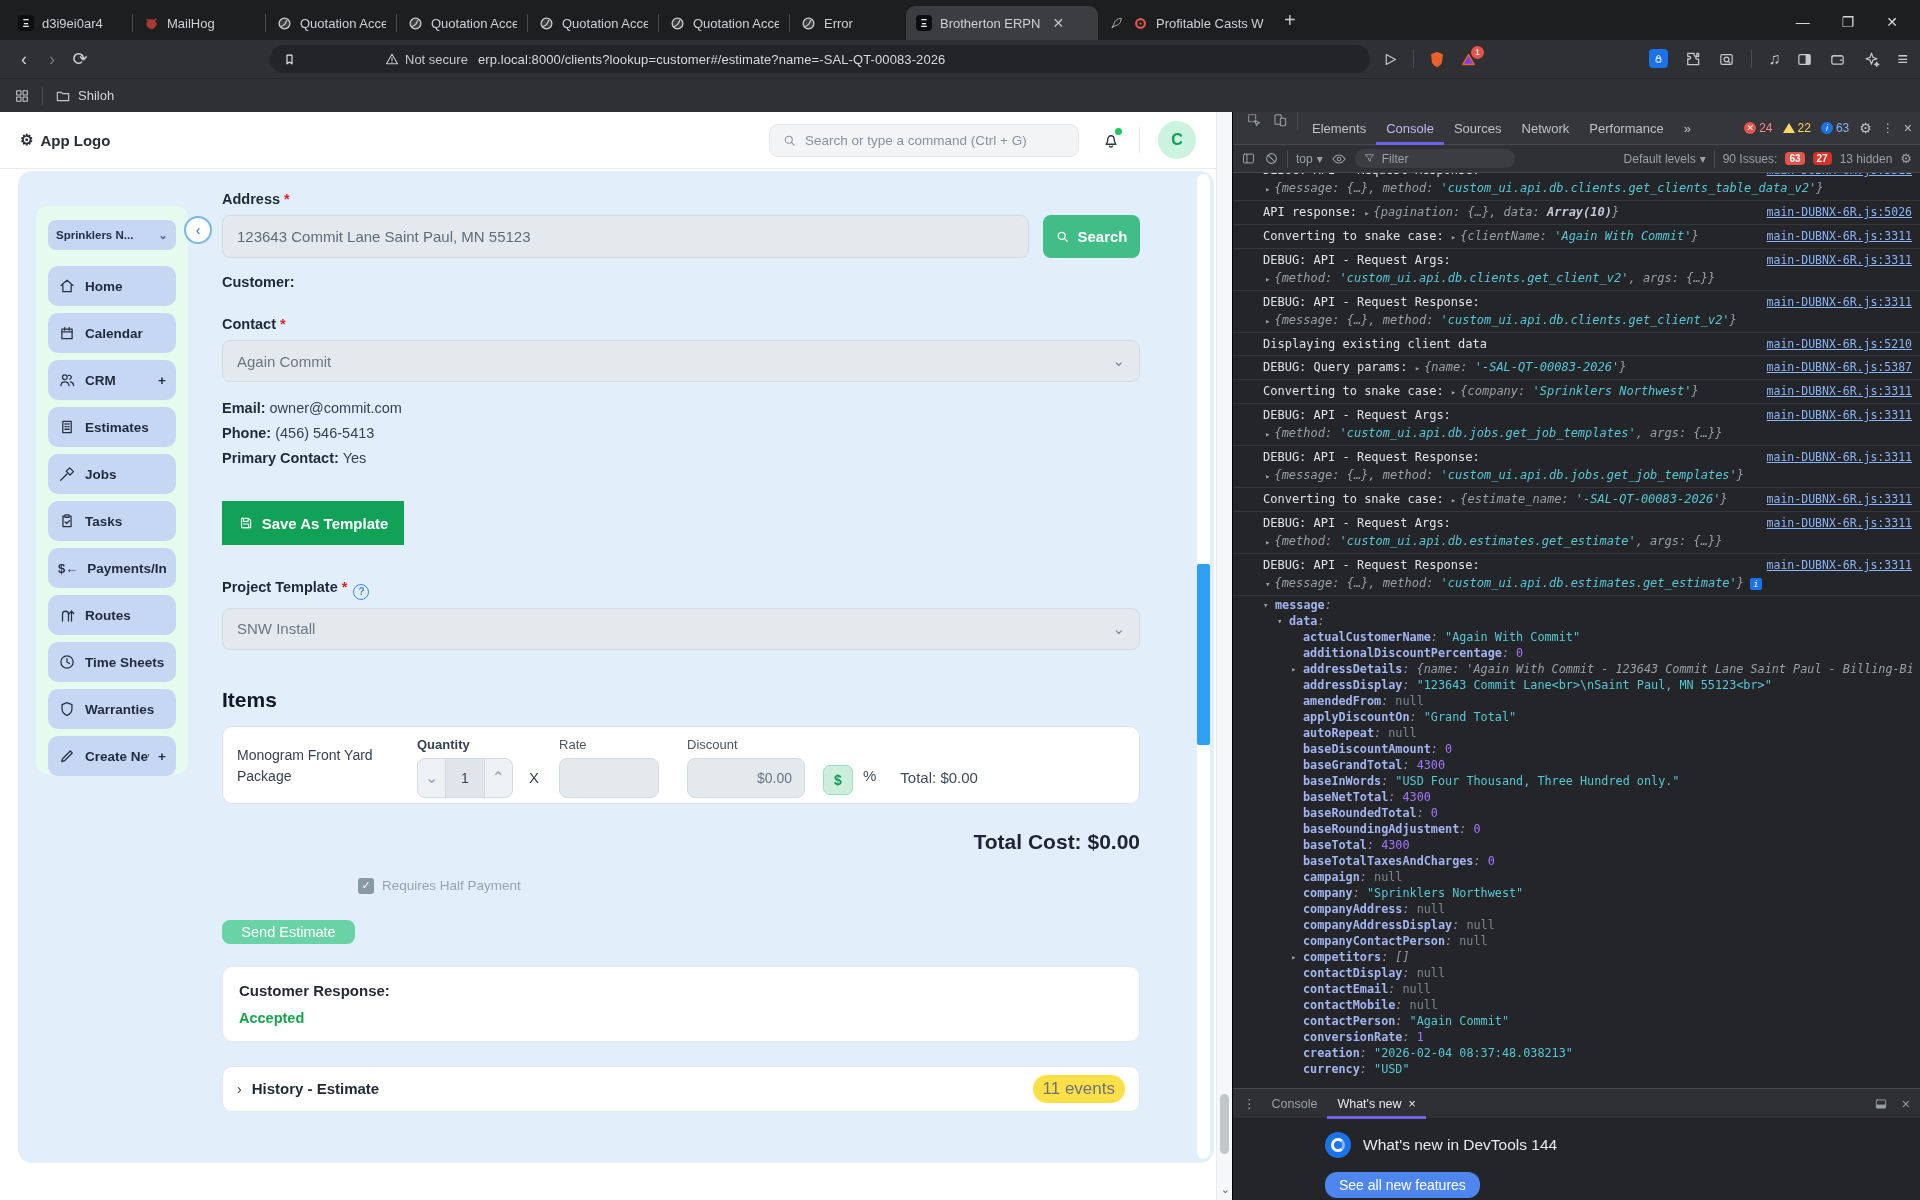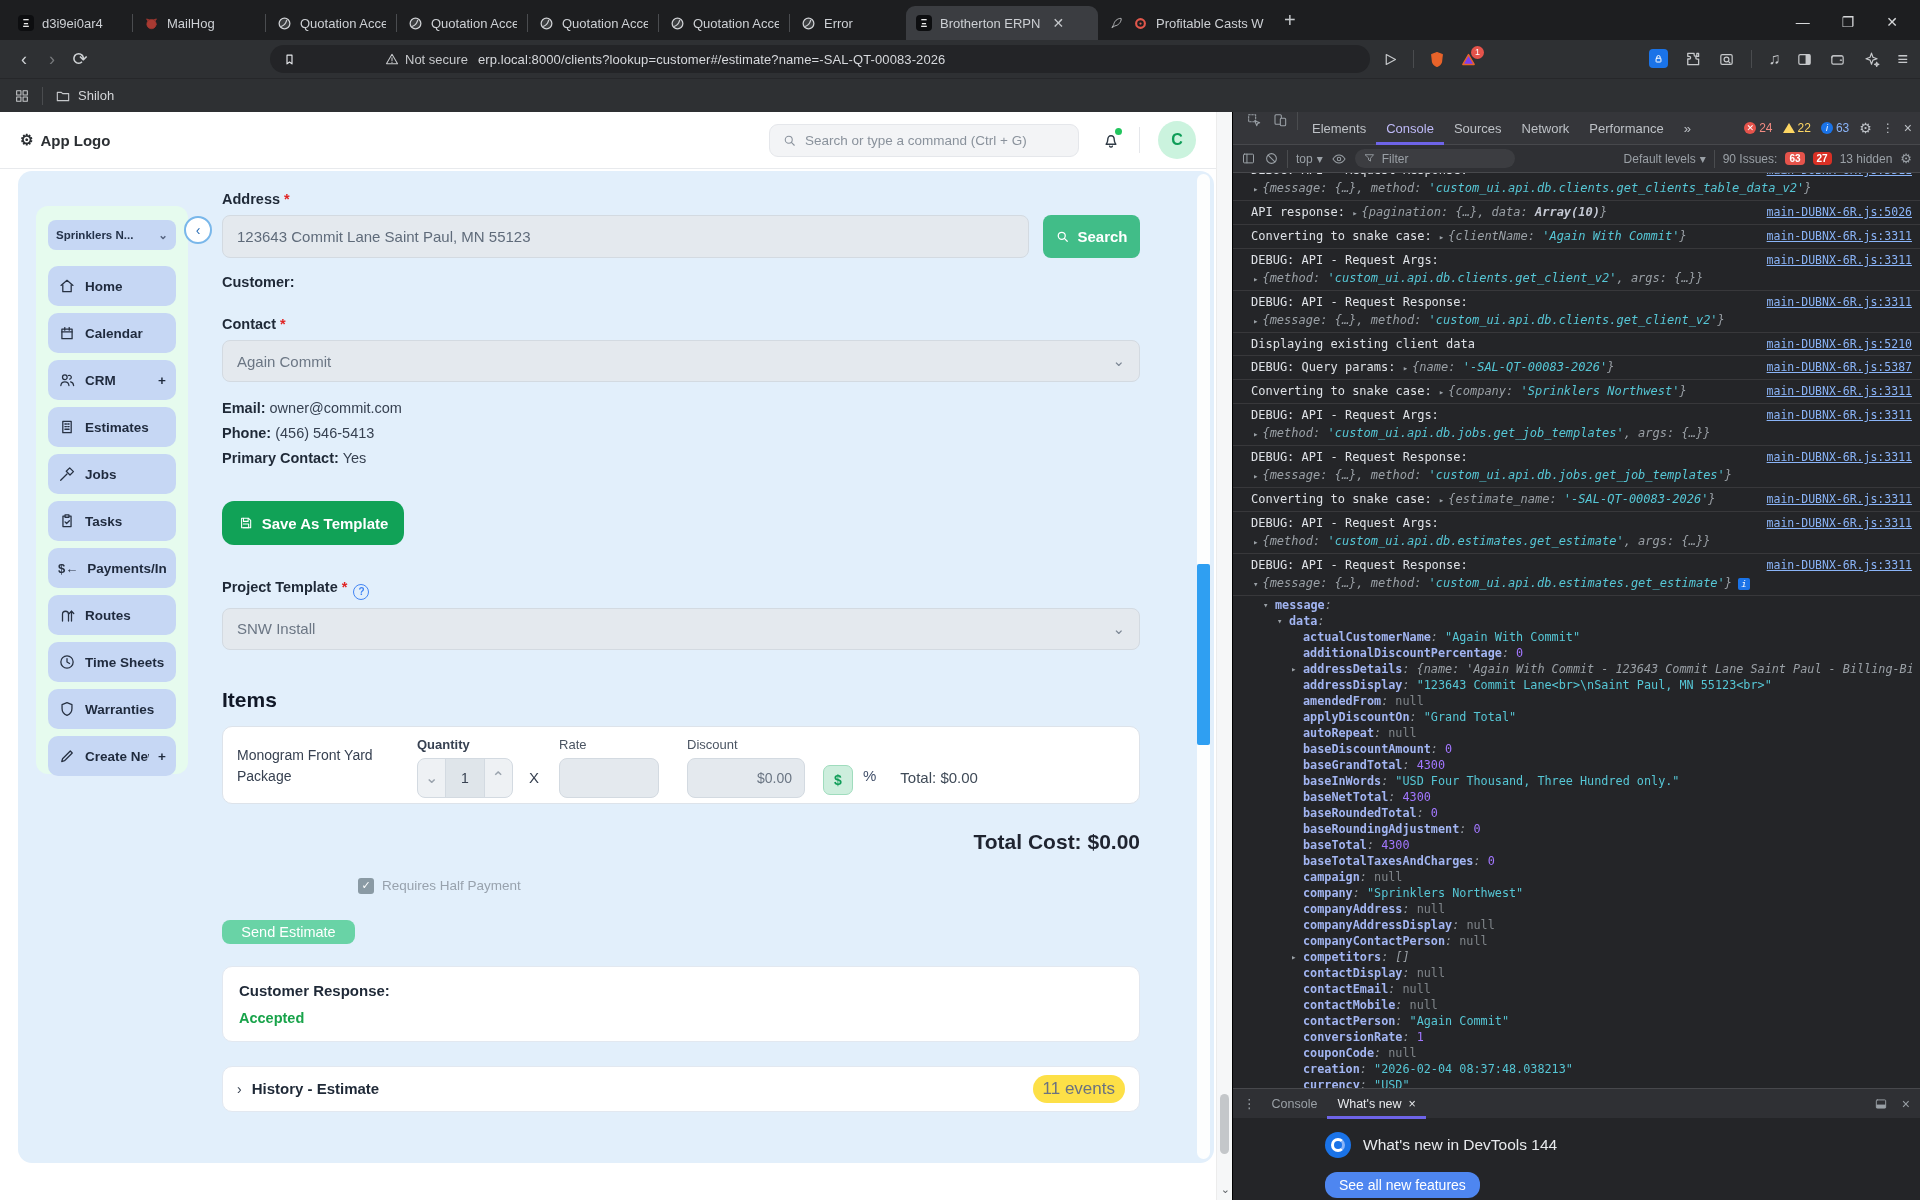--- a/index.html
+++ b/index.html
@@ -65,21 +65,21 @@
   .form { position:absolute; left:204px; top:0; width:918px; }
   .flabel { font-size:14.5px; font-weight:bold; color:#1f2937; }
   .req { color:#e02424; }
   .frow { display:flex; gap:14px; margin-top:8px; }
   .finput { flex:1; height:43px; background:#e4e9ee; border:1px solid #d3dae1; border-radius:8px;
     display:flex; align-items:center; padding:0 14px; font-size:15px; color:#5f6b7a; }
   .fselect { height:42px; background:#e4e9ee; border:1px solid #d3dae1; border-radius:8px; margin-top:8px;
     display:flex; align-items:center; justify-content:space-between; padding:0 14px; font-size:15px; color:#6b7684; }
   .btn-search { width:97px; height:43px; background:#41bd88; border-radius:8px; color:#fff; font-size:15px;
     font-weight:bold; display:flex; align-items:center; justify-content:center; gap:7px; }
-  .btn-save { margin-top:32px; width:182px; height:44px; background:#11a257; border-radius:12px; color:#fff;
+  .btn-save { margin-top:32px; width:182px; height:44px; background:#11a257; border-radius:0; color:#fff;
     font-size:15px; font-weight:bold; display:flex; align-items:center; justify-content:center; gap:8px; }
   .btn-send { margin-top:26px; width:133px; height:24px; background:#69d3a6; border-radius:8px; color:#fff;
     font-size:14.5px; display:flex; align-items:center; justify-content:center; }
   .infoline { font-size:14.5px; color:#374151; margin-top:4px; line-height:21px; }
   .infoline b { color:#1f2937; }
   .helpq { display:inline-flex; width:16px; height:16px; border:1.6px solid #4285f4; border-radius:50%;
     color:#4285f4; font-size:10px; align-items:center; justify-content:center; font-weight:bold; margin-left:6px; vertical-align:-3px; }
   .itemsh { margin-top:38px; font-size:21px; font-weight:bold; color:#111827; }
   .itemcard { margin-top:14px; height:78px; background:#fff; border:1px solid #dde3ea; border-radius:10px;
     display:flex; padding:10px 14px 0 14px; }
@@ -135,21 +135,21 @@
   .dt-ctoolbar { height:28px; background:#2f3034; border-bottom:1px solid #47484c; display:flex; align-items:center;
     padding:0 8px; gap:8px; color:#9aa0a6; font-size:12px; flex:none; }
   .dd { display:flex; align-items:center; gap:4px; }
   .filterbox { width:160px; height:19px; background:#3c3d41; border-radius:10px; display:flex; align-items:center;
     gap:6px; padding:0 8px; }
   .dt-right { margin-left:auto; display:flex; align-items:center; gap:8px; }
   .issuebdg { background:#e5534b; color:#fff; border-radius:4px; font-size:10px; padding:1px 4px; font-weight:bold; }
   .issuebdg.b2 { background:#d93025; }
 
   .dt-log { flex:1; overflow:hidden; font-family:"DejaVu Sans Mono", monospace; font-size:12px; color:#dee1e6; }
-  .msg { border-bottom:1px solid #38383b; padding:2px 8px 2px 18px; position:relative; }
+  .msg { border-bottom:1px solid #38383b; padding:2px 8px 2px 30px; position:relative; }
   .msg.clip { margin-top:-14px; }
   .mline { display:flex; line-height:18px; white-space:nowrap; }
   .mtext { flex:1; overflow:hidden; }
   .cp { color:#dee1e6; }
   .co { color:#9aa0a6; font-style:italic; }
   .cs { color:#56c7d6; font-style:italic; }
   .cb { color:#c5c9d4; font-style:italic; font-weight:bold; }
   .carr { color:#9aa0a6; font-size:9px; margin-right:4px; }
   .cinfo { display:inline-flex; width:12px; height:12px; background:#1a73e8; border-radius:2px; color:#fff;
     font-size:9px; align-items:center; justify-content:center; font-style:italic; margin-left:6px; }
@@ -832,21 +832,20 @@
             <div class="trow" style="padding-left:52px"><span class="tkey">company</span><span class="co">: </span><span class="tstr">"Sprinklers Northwest"</span></div>
             <div class="trow" style="padding-left:52px"><span class="tkey">companyAddress</span><span class="co">: </span><span class="tnull">null</span></div>
             <div class="trow" style="padding-left:52px"><span class="tkey">companyAddressDisplay</span><span class="co">: </span><span class="tnull">null</span></div>
             <div class="trow" style="padding-left:52px"><span class="tkey">companyContactPerson</span><span class="co">: </span><span class="tnull">null</span></div>
             <div class="trow" style="padding-left:52px"><span class="tarr" style="left:40px">▸</span><span class="tkey">competitors</span><span class="co">: </span><span class="tprev">[]</span></div>
             <div class="trow" style="padding-left:52px"><span class="tkey">contactDisplay</span><span class="co">: </span><span class="tnull">null</span></div>
             <div class="trow" style="padding-left:52px"><span class="tkey">contactEmail</span><span class="co">: </span><span class="tnull">null</span></div>
             <div class="trow" style="padding-left:52px"><span class="tkey">contactMobile</span><span class="co">: </span><span class="tnull">null</span></div>
             <div class="trow" style="padding-left:52px"><span class="tkey">contactPerson</span><span class="co">: </span><span class="tstr">"Again Commit"</span></div>
             <div class="trow" style="padding-left:52px"><span class="tkey">conversionRate</span><span class="co">: </span><span class="tnum">1</span></div>
-            <div class="trow" style="padding-left:52px"><span class="tkey">couponCode</span><span class="co">: </span><span class="tnull">null</span></div>
             <div class="trow" style="padding-left:52px"><span class="tkey">creation</span><span class="co">: </span><span class="tstr">"2026-02-04 08:37:48.038213"</span></div>
             <div class="trow" style="padding-left:52px"><span class="tkey">currency</span><span class="co">: </span><span class="tstr">"USD"</span></div>
           </div>
         </div>
 
       <div class="dt-drawer">
         <span style="margin-right:6px">⋮</span>
         <span class="drtab">Console</span>
         <span class="drtab on">
           <span>What's new</span>

